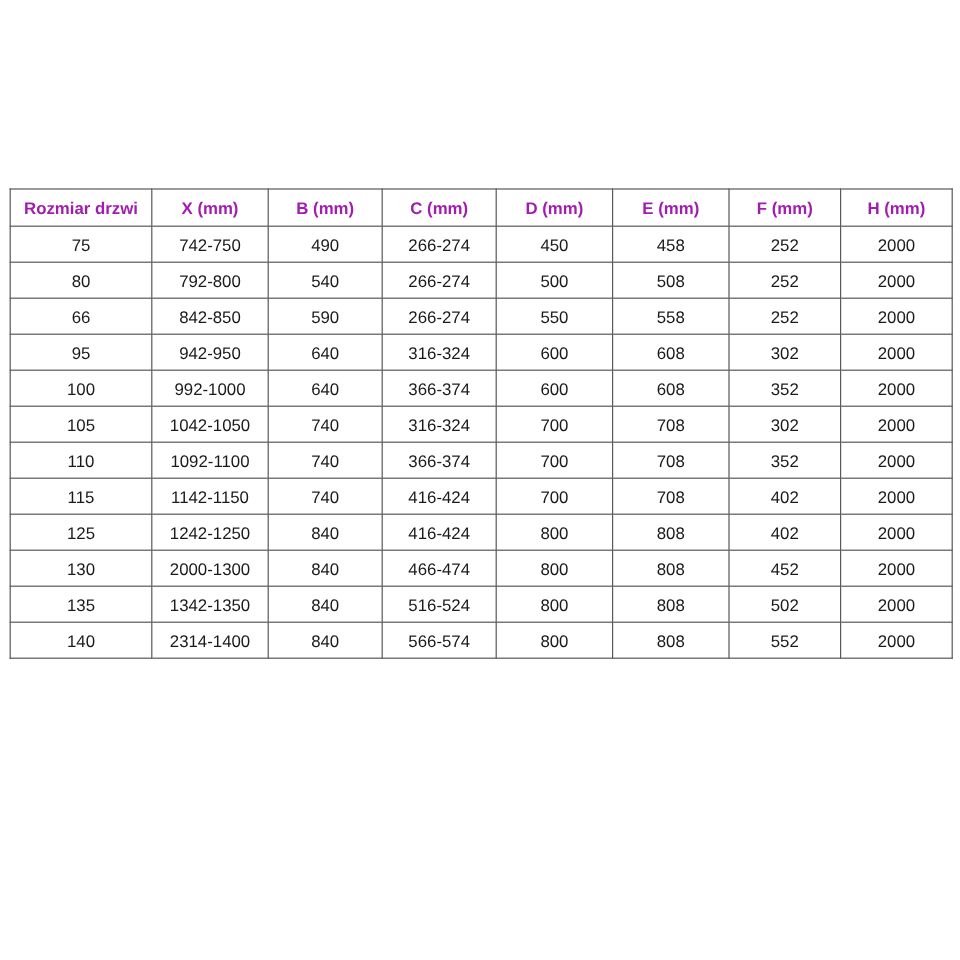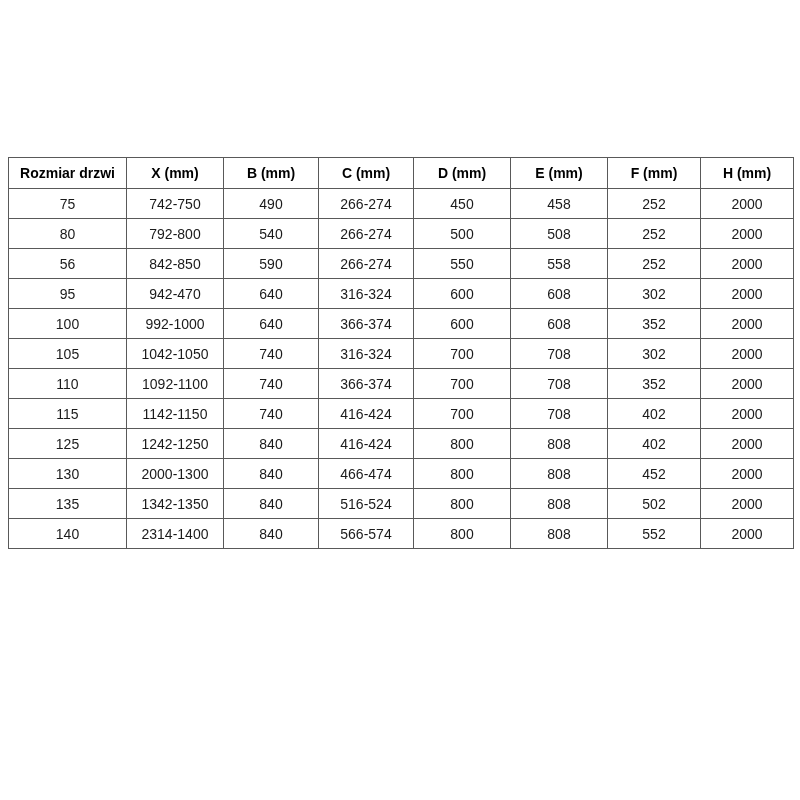--- a/index.html
+++ b/index.html
@@ -38,21 +38,21 @@
     padding: 0;
     overflow: hidden;
     white-space: nowrap;
     color: #1a1a1a;
     font-size: 14px;
     line-height: 1;
   }
   table.spec-table th {
     font-weight: bold;
     height: 30px;
-    color: #000000;
+    color: #a21caf;
   }
   table.spec-table td {
     font-weight: normal;
     height: 29px;
   }
 </style>
 </head>
 <body>
 
 <div class="page">
@@ -95,32 +95,32 @@
             <td>80</td>
             <td>792-800</td>
             <td>540</td>
             <td>266-274</td>
             <td>500</td>
             <td>508</td>
             <td>252</td>
             <td>2000</td>
           </tr>
           <tr>
-            <td>56</td>
+            <td>66</td>
             <td>842-850</td>
             <td>590</td>
             <td>266-274</td>
             <td>550</td>
             <td>558</td>
             <td>252</td>
             <td>2000</td>
           </tr>
           <tr>
             <td>95</td>
-            <td>942-470</td>
+            <td>942-950</td>
             <td>640</td>
             <td>316-324</td>
             <td>600</td>
             <td>608</td>
             <td>302</td>
             <td>2000</td>
           </tr>
           <tr>
             <td>100</td>
             <td>992-1000</td>

